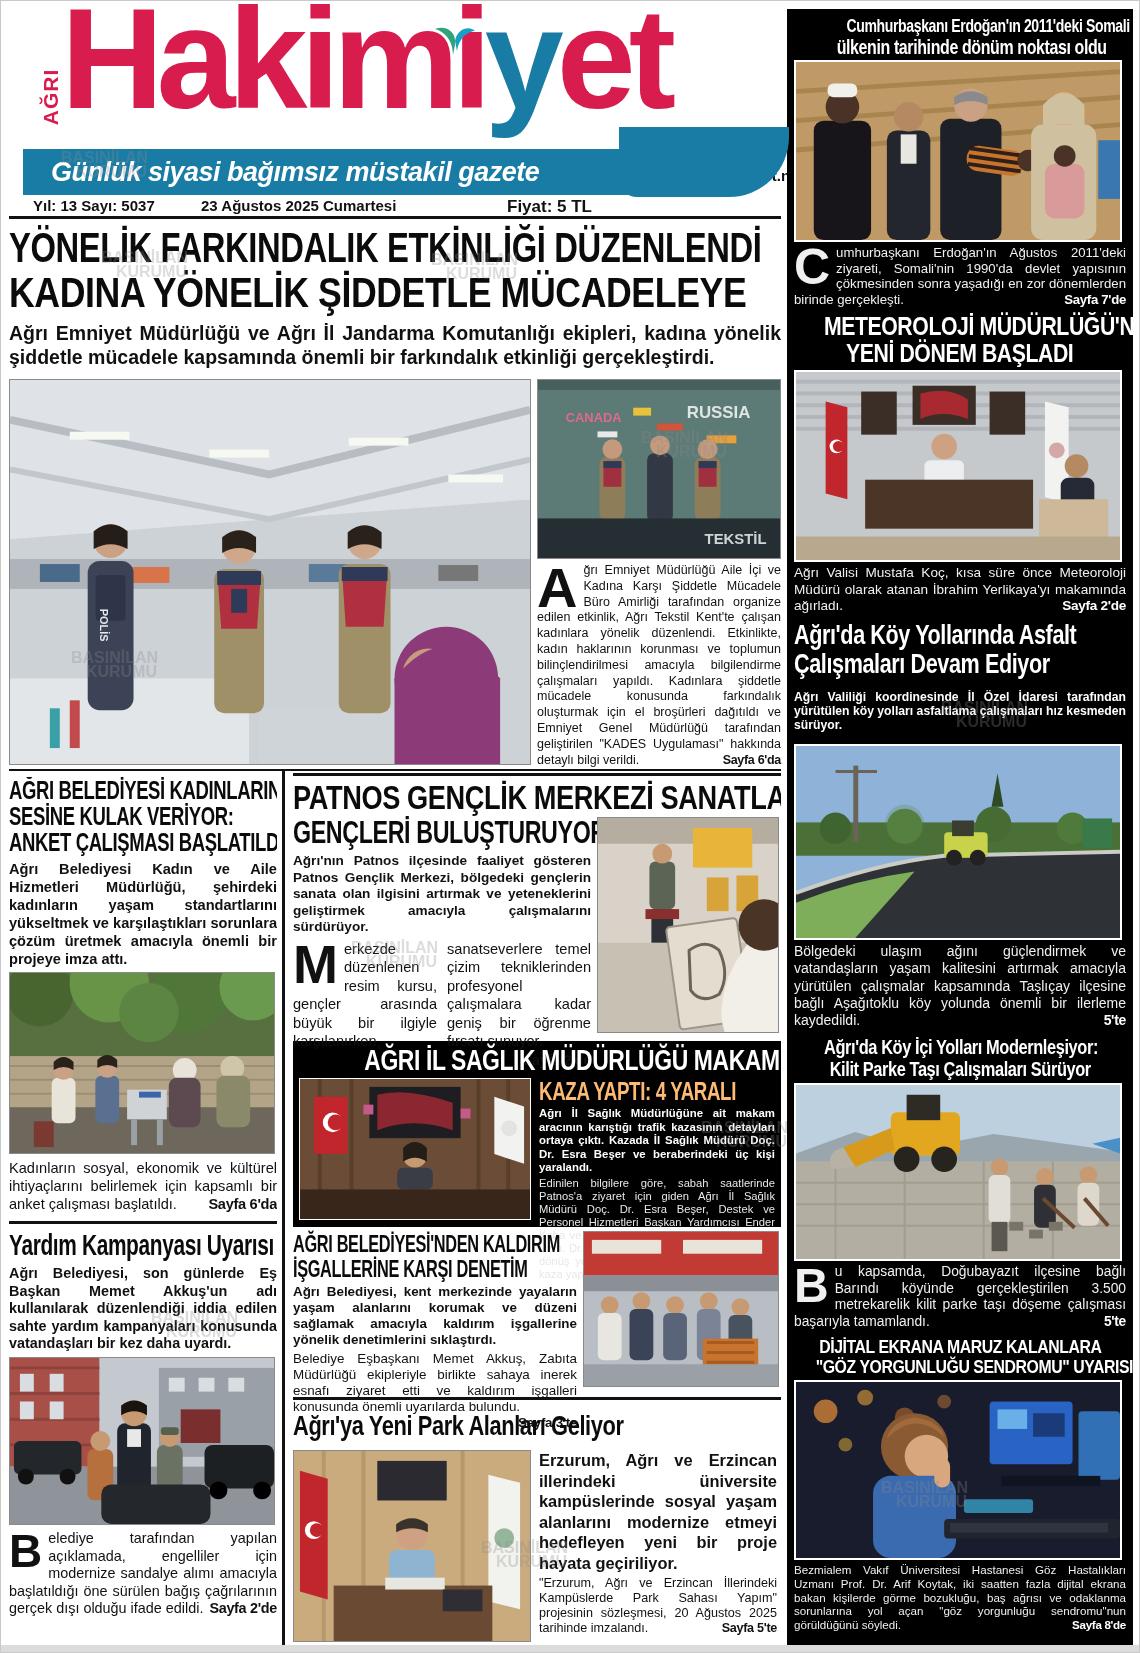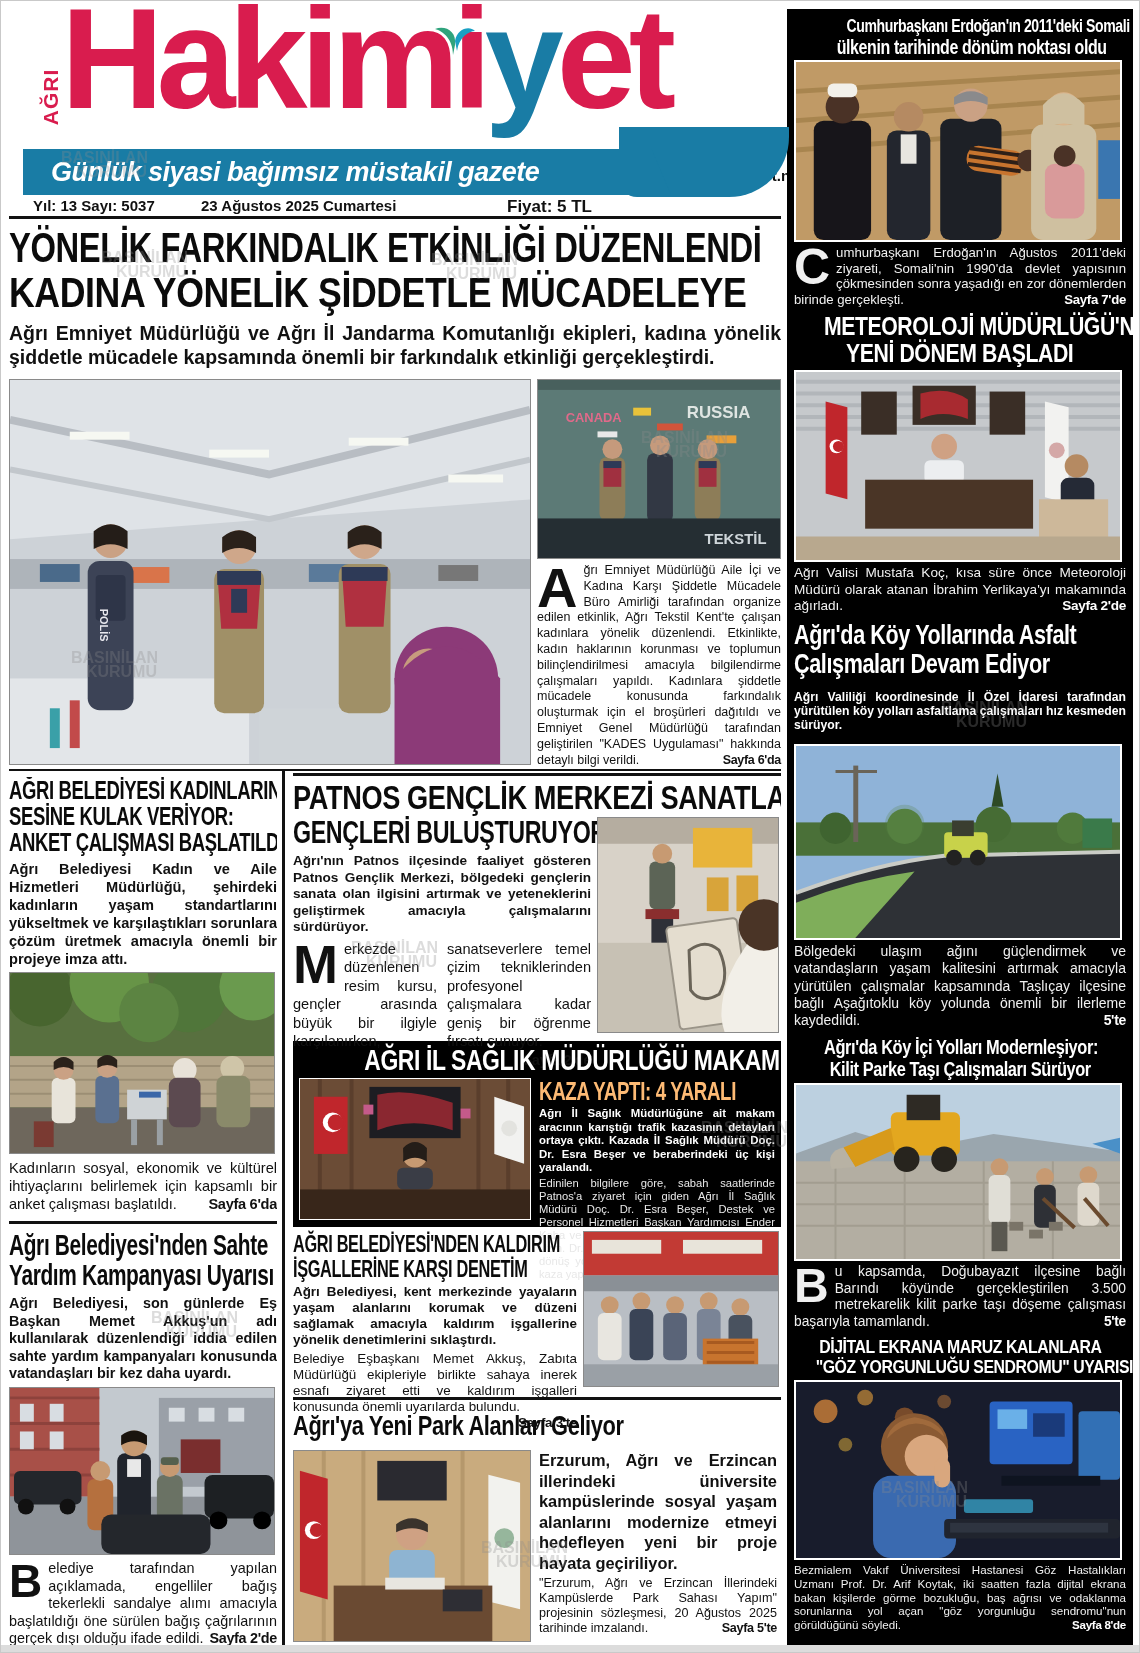--- a/index.html
+++ b/index.html
@@ -315,21 +315,20 @@
             <rect x="122" y="148" width="6" height="26" fill="#9aa0a4"></rect>
             <rect x="148" y="148" width="6" height="26" fill="#9aa0a4"></rect>
           <rect x="24" y="150" width="20" height="26" fill="#7a3a32"></rect>
             <rect x="130" y="120" width="22" height="6" fill="#3a66a8"></rect>
         </svg>
       </div>
       <p class="bd"><span>Kadınların sosyal, ekonomik ve kültürel ihtiyaçlarını belirlemek için kapsamlı bir anket çalışması başlatıldı.</span> <span class="pref">Sayfa 6'da</span></p>
     </article>
     <hr id="lc-hr">
     <article id="fake">
-      <h2 class="hl fh"><span class="cx">Ağrı Belediyesi'nden Sahte</span></h2>
       <h2 class="hl fh"><span class="cx">Yardım Kampanyası Uyarısı</span></h2>
       <p class="deck bd">Ağrı Belediyesi, son günlerde Eş Başkan Memet Akkuş'un adı kullanılarak düzenlendiği iddia edilen sahte yardım kampanyaları konusunda vatandaşları bir kez daha uyardı.</p>
       <div class="photo" id="fake-photo">
         <svg viewBox="0 0 266 168" preserveAspectRatio="none">
           <rect width="266" height="168" fill="#c3c9cf"></rect>
           <rect x="0" y="0" width="90" height="110" fill="#a85048"></rect>
           <path d="M0 10 H90 M0 36 H90 M0 62 H90 M0 88 H90" stroke="#8d423c" stroke-width="3"></path>
           <rect x="10" y="16" width="14" height="18" fill="#d8dde2"></rect>
             <rect x="40" y="16" width="14" height="18" fill="#d8dde2"></rect>
             <rect x="10" y="44" width="14" height="18" fill="#d8dde2"></rect>
@@ -357,21 +356,21 @@
               <circle cx="91" cy="84" r="10" fill="#c79a72"></circle>
             </g>
           <g>
               <rect x="148" y="88" width="26" height="56" rx="7" fill="#6a7264"></rect>
               <circle cx="161" cy="80" r="10" fill="#c79a72"></circle>
               <rect x="152" y="70" width="18" height="8" rx="3" fill="#55604e"></rect>
             </g>
           <rect x="92" y="128" width="110" height="40" rx="10" fill="#24272c"></rect>
         </svg>
       </div>
-      <p class="bd"><span class="dc">B</span><span>elediye tarafından yapılan açıklamada, engelliler bağış tekerlekli sandalye alımı amacıyla başlatıldığı öne sürülen bağış çağrılarının gerçek dışı olduğu ifade edildi.</span> <span class="pref">Sayfa 2'de</span></p>
+      <p class="bd"><span class="dc">B</span><span>elediye tarafından yapılan açıklamada, engelliler için modernize sandalye alımı amacıyla başlatıldığı öne sürülen bağış çağrılarının gerçek dışı olduğu ifade edildi.</span> <span class="pref">Sayfa 2'de</span></p>
     </article>
 
   </section>
 
   <section id="midcol" style="border-top:3px solid #111; padding-top:1px;">
     <article id="patnos">
       <h2 class="hl p1"><span class="cx">PATNOS GENÇLİK MERKEZİ SANATLA</span></h2>
       <div id="patnos-flex">
         <div id="patnos-left">
           <h2 class="hl p2"><span class="cx">GENÇLERİ BULUŞTURUYOR</span></h2>

